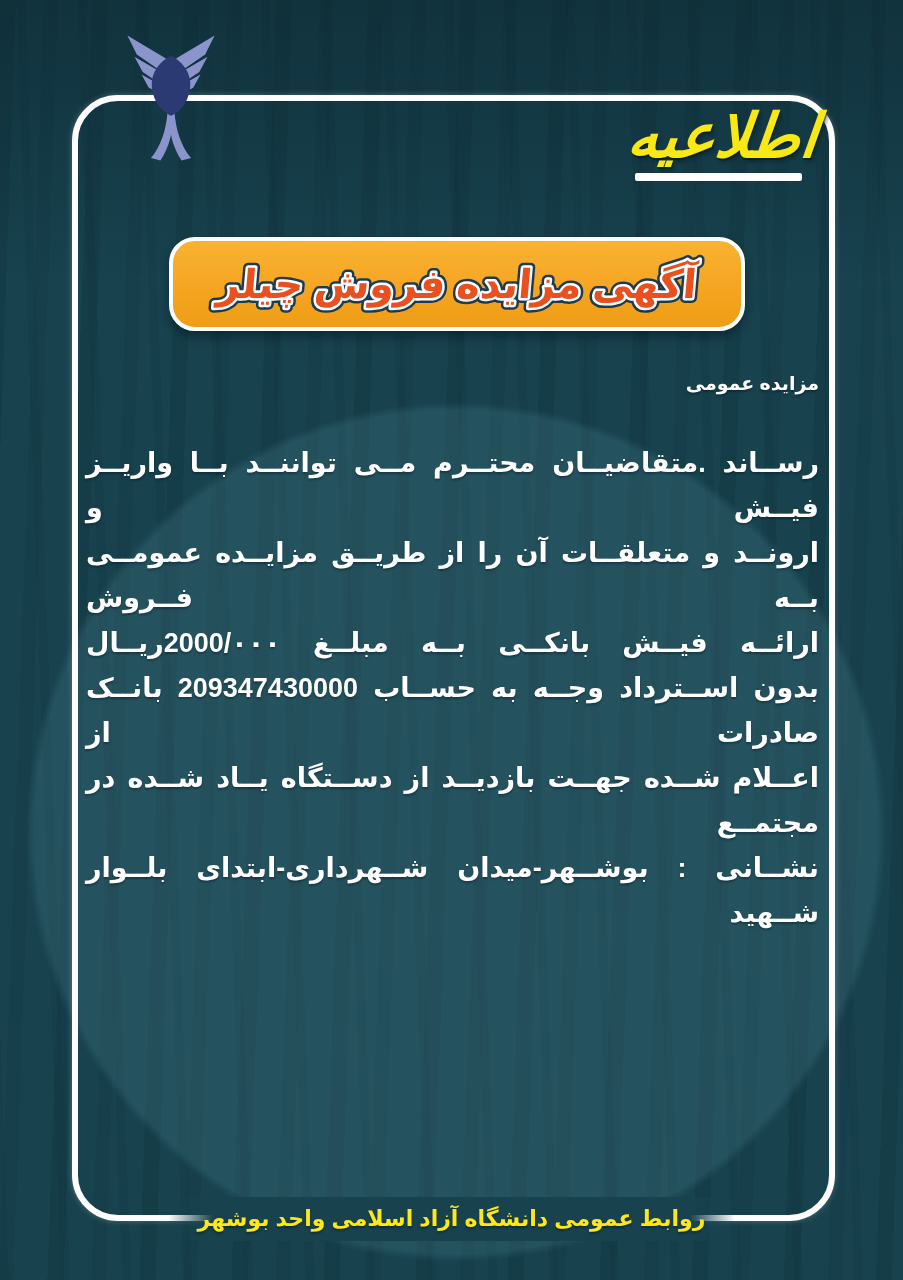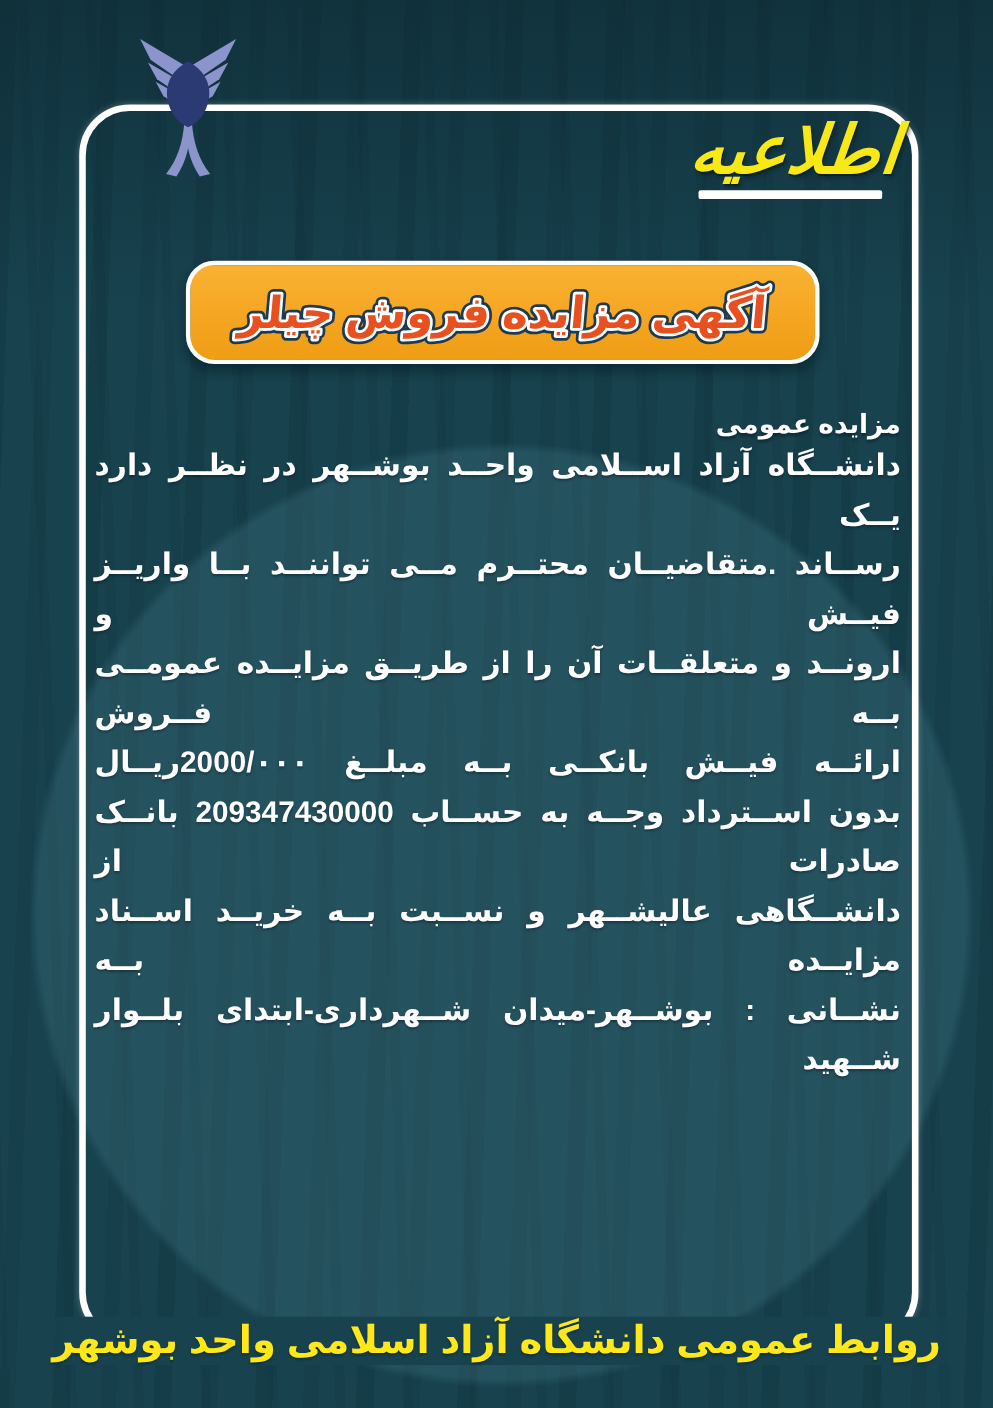--- a/index.html
+++ b/index.html
@@ -70,38 +70,38 @@
   .banner .t-mid { fill:none; stroke:#ffffff; stroke-width:5;  stroke-linejoin:round; }
   .banner .t-front{ fill:var(--banner-text,#e85020); }
 
   
   .content{
     position:absolute; z-index:3; top:372px; right:84px; left:86px;
     direction:rtl; text-align:right;
     color:var(--body-text,#ffffff);
   }
   .section-heading{
-    font-size:24px; font-weight:bold; 
+    font-size:19px; font-weight:bold; margin-bottom:46px;
     text-shadow:0 2px 2px rgba(5,20,28,.4);
   }
   .body-lines{ font-size:27px; font-weight:bold; line-height:45px;
     text-shadow:0 2px 2px rgba(5,20,28,.35); }
   .body-line{ text-align:right; }
   .body-line.just{ text-align:justify; text-align-last:justify; }
 
   
   .footer{
     position:absolute; z-index:4; top:1197px; left:0; right:0; text-align:center;
   }
   .footer .footer-text{
     display:inline-block; padding:4px 30px;
     background:linear-gradient(90deg, rgba(23,66,78,0) 0, #17424e 45px,
                #17424e calc(100% - 45px), rgba(23,66,78,0) 100%);
     color:var(--footer-yellow,#ffe81a);
-    font-size:35px; font-weight:bold; line-height:36px;
+    font-size:22px; font-weight:bold; line-height:36px;
     text-shadow:0 2px 2px rgba(5,20,28,.4);
     text-align:right;
   }
 </style>
 </head>
 <body>
 
 <div class="page">
 
   <div class="bg-texture"></div>
@@ -137,26 +137,25 @@
     <svg viewBox="0 0 560 82" xmlns="http://www.w3.org/2000/svg">
       <text class="t-back" x="280" y="55" text-anchor="middle">آگهی مزایده فروش چیلر</text>
       <text class="t-mid" x="280" y="55" text-anchor="middle">آگهی مزایده فروش چیلر</text>
       <text class="t-front" x="280" y="55" text-anchor="middle">آگهی مزایده فروش چیلر</text>
     </svg>
   </div>
 
   <div class="content">
     <div class="section-heading">مزایده عمومی</div>
     <div class="body-lines">
-        <div class="body-line just">دانشــگاه آزاد اســلامی واحــد بوشــهر در نظــر دارد یــک</div>
         <div class="body-line just">رســاند .متقاضیــان محتــرم مــی تواننــد بــا واریــز فیــش و</div>
         <div class="body-line just">ارونــد و متعلقــات آن را از طریــق مزایــده عمومــی بــه فــروش</div>
         <div class="body-line just">ارائــه فیــش بانکــی بــه مبلــغ 2000/۰۰۰ریــال</div>
         <div class="body-line just">بدون اســترداد وجــه به حســاب 209347430000 بانــک صادرات از</div>
-        <div class="body-line just">دانشــگاهی عالیشــهر و نســبت بــه خریــد اســناد مزایــده بــه</div>
+        <div class="body-line just">اعــلام شــده جهــت بازدیــد از دســتگاه یــاد شــده در مجتمــع</div>
         <div class="body-line just">نشــانی : بوشــهر-میدان شــهرداری-ابتدای بلــوار شــهید</div>
       </div>
   </div>
 
   <div class="footer">
     <span class="footer-text">روابط عمومی دانشگاه آزاد اسلامی واحد بوشهر</span>
   </div>
 
 </div>
 

